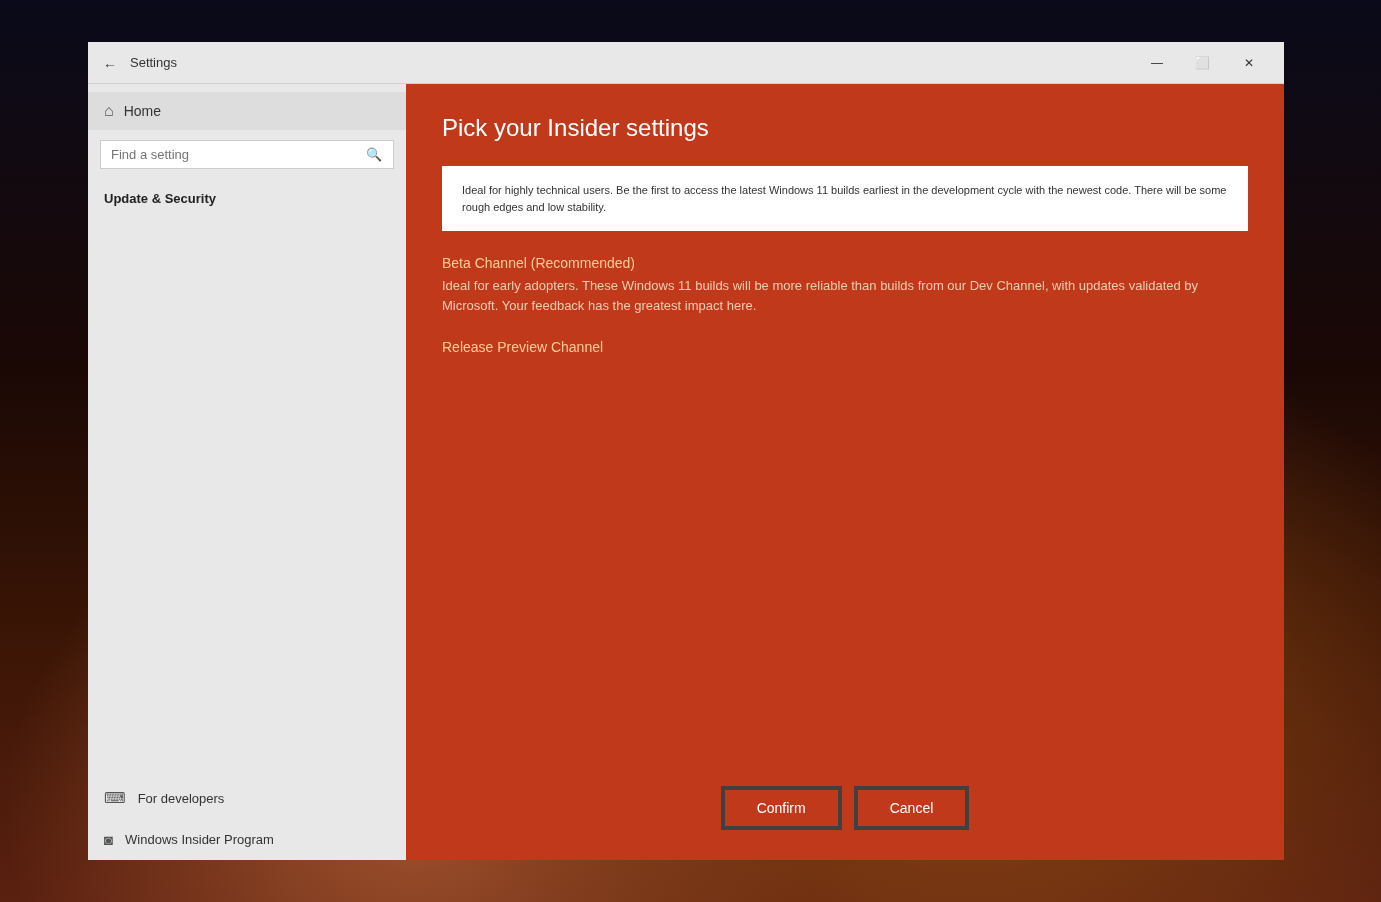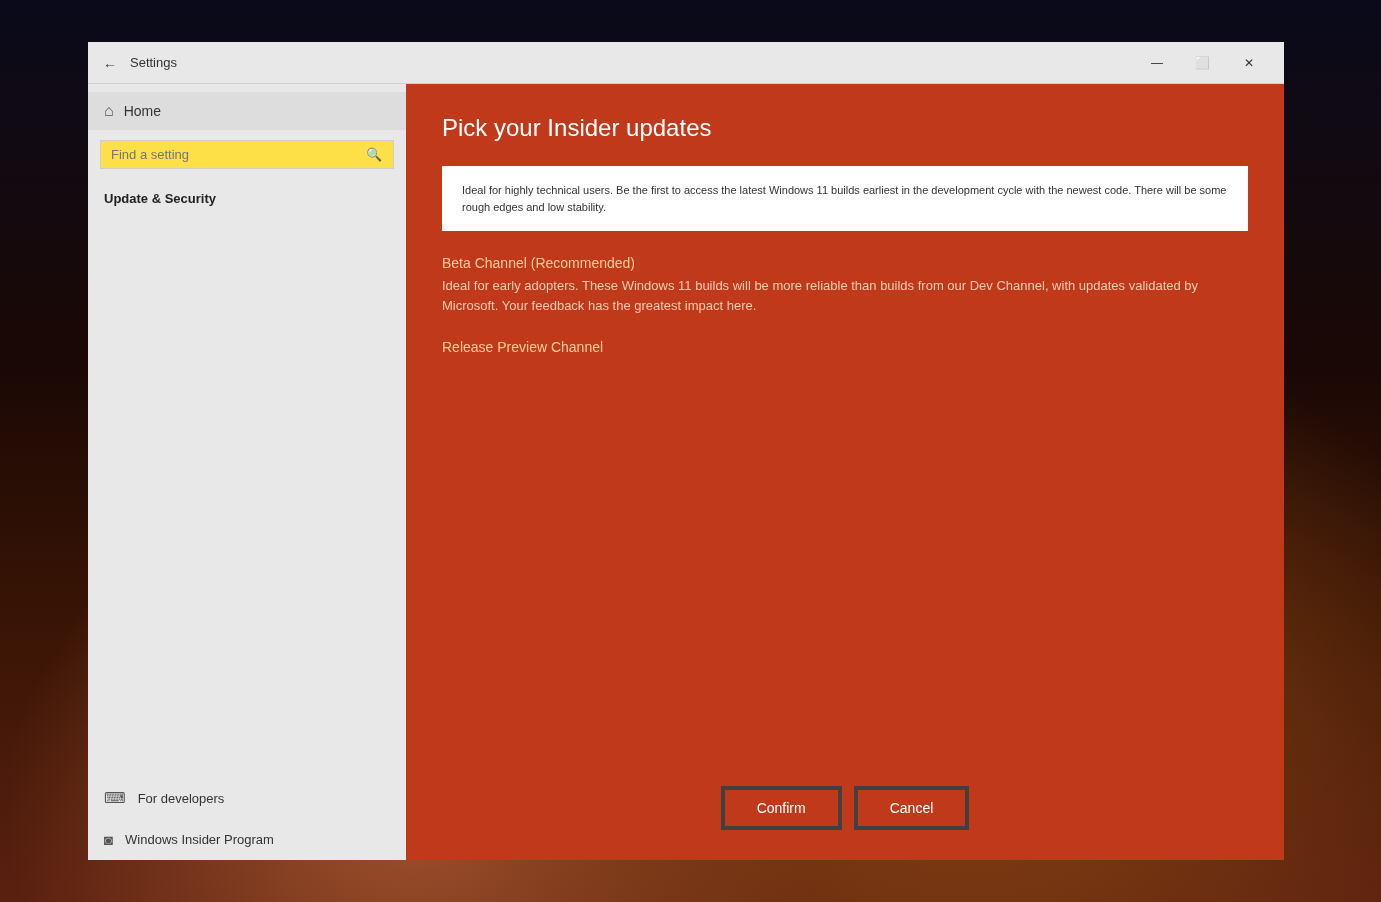--- a/index.html
+++ b/index.html
@@ -108,21 +108,21 @@
     }
     .sidebar-home-label {
       font-size: 14px;
       color: #333;
       text-align: center;
     }
     .sidebar-search {
       margin: 10px 12px;
       display: flex;
       align-items: center;
-      background: #fde047;
+      background: #ffffff;
       border: 1px solid #ccc;
       padding: 6px 10px;
       gap: 8px;
     }
     .sidebar-search input {
       border: none;
       outline: none;
       font-size: 13px;
       flex: 1;
       background: transparent;
@@ -333,21 +333,21 @@
         <button class="get-started-btn">Get started</button>
       </div>
 
       <div class="help-panel">
         <div class="help-title">Help from the web</div>
         <a class="help-link">Becoming a Windows Insider</a>
         <a class="help-link">Leave the insider program</a>
       </div>
 
       <div class="insider-panel">
-        <div class="insider-panel-title">Pick your Insider updates</div>
+        <div class="insider-panel-title">Pick your Insider settings</div>
 
         <div class="channel-card">
           <div class="channel-desc">Ideal for highly technical users. Be the first to access the latest Windows 11 builds earliest in the development cycle with the newest code. There will be some rough edges and low stability.</div>
         </div>
 
         <div class="channel-option">
           <div class="channel-option-name">Beta Channel (Recommended)</div>
           <div class="channel-option-desc">Ideal for early adopters. These Windows 11 builds will be more reliable than builds from our Dev Channel, with updates validated by Microsoft. Your feedback has the greatest impact here.</div>
         </div>
 

